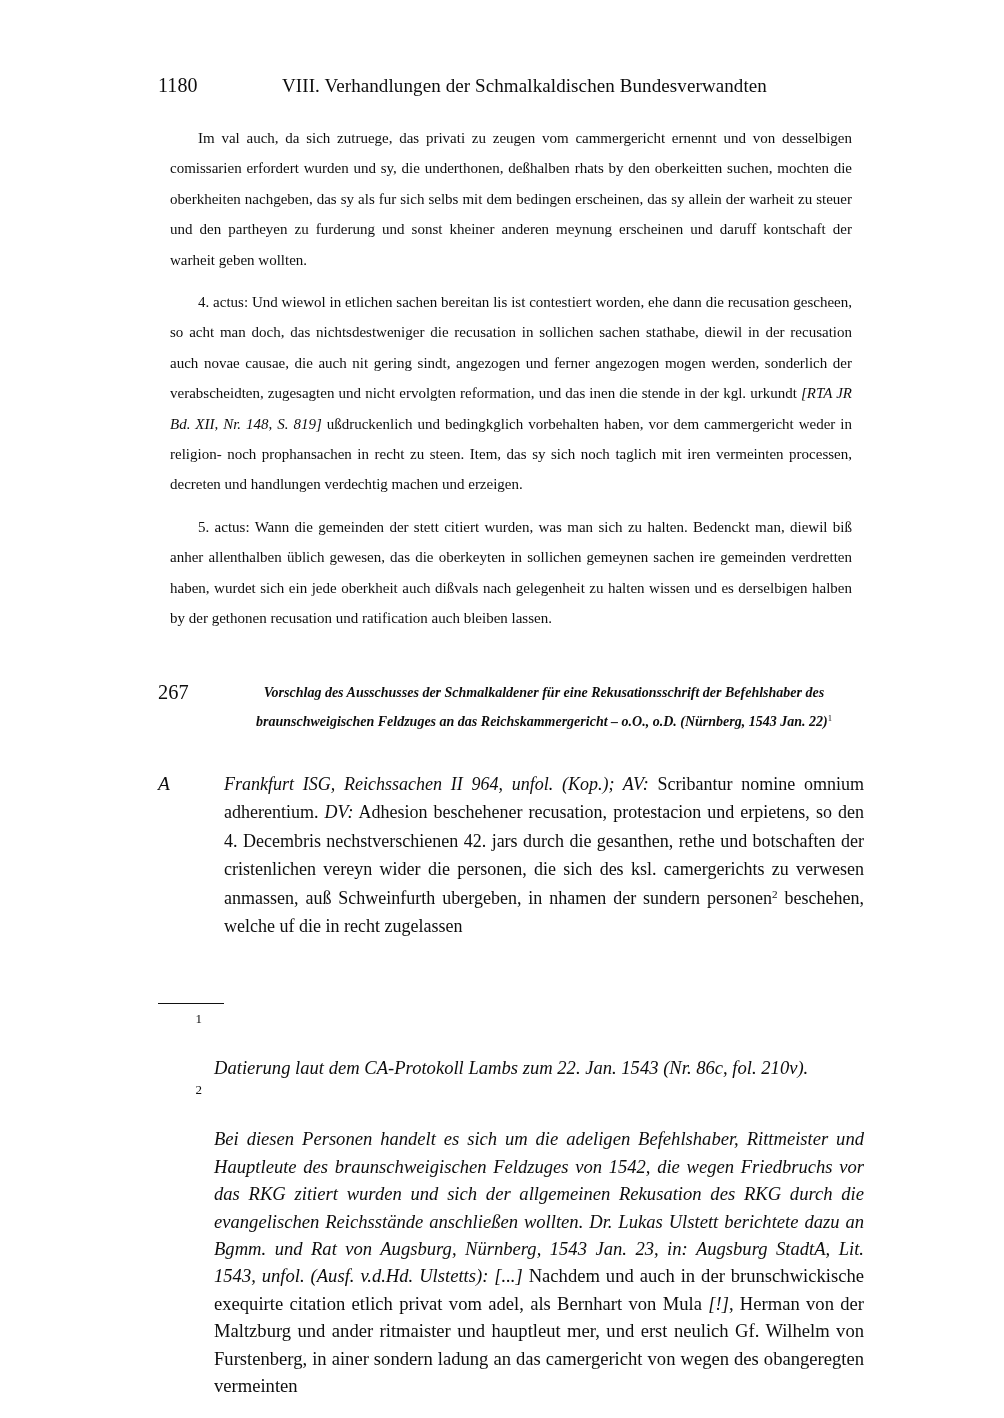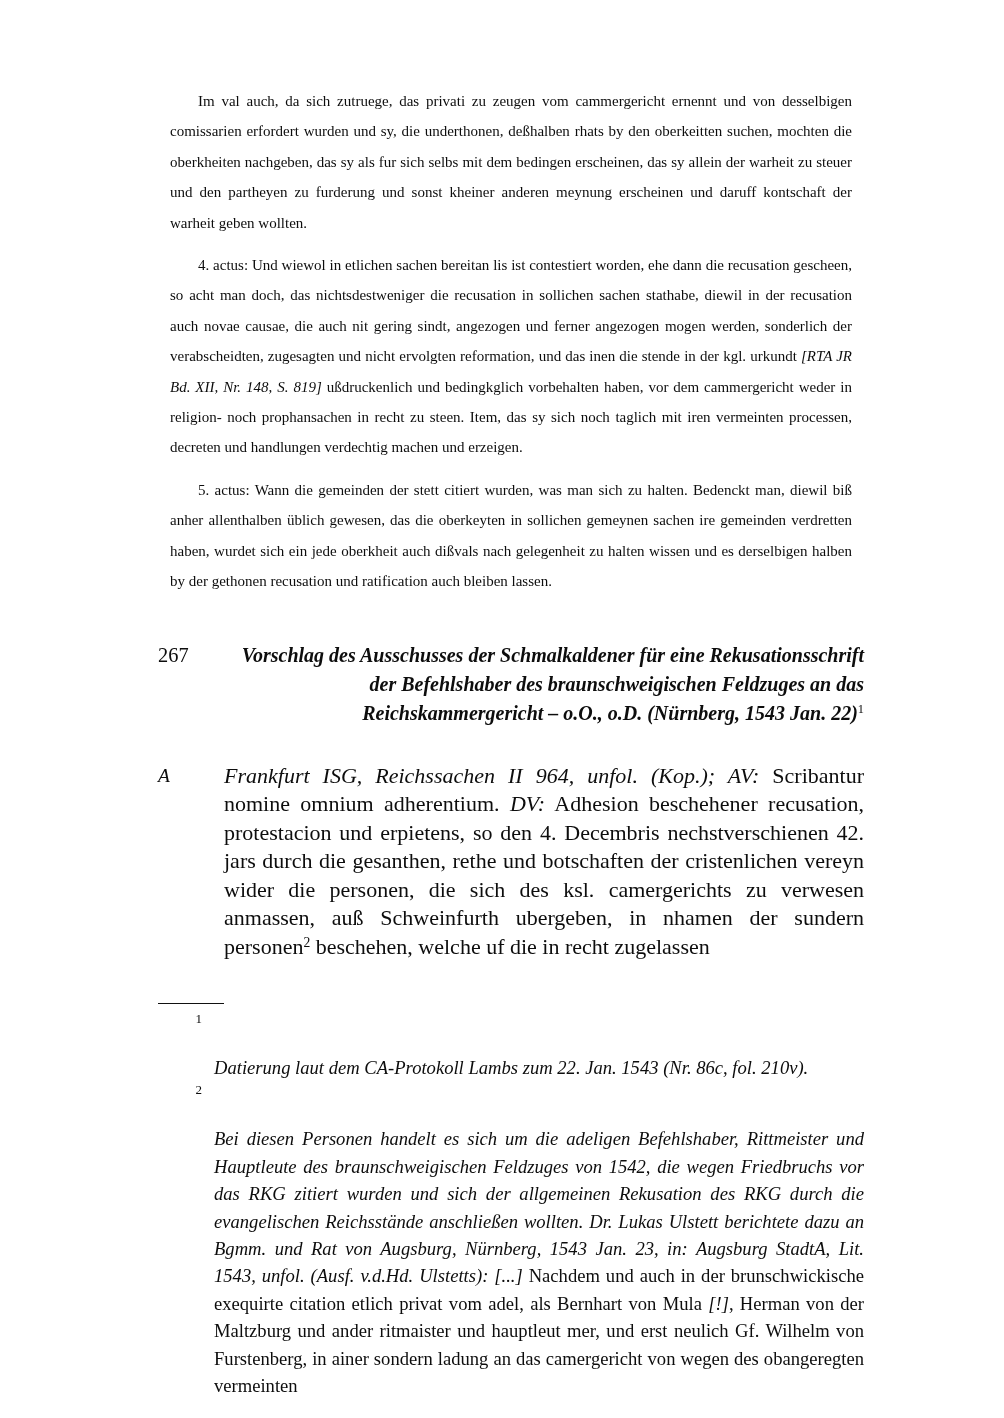--- a/index.html
+++ b/index.html
@@ -72,23 +72,23 @@
   .section-heading .secnum {
     flex: 0 0 66px;
     width: 66px;
     font-size: 20.4px;
     line-height: 29px;
   }
   .section-heading .sectitle {
     flex: 1 1 auto;
     font-style: italic;
     font-weight: bold;
-    font-size: 20px;
+    font-size: 14px;
     line-height: 29px;
-    text-align: right;
+    text-align: center;
   }
   sup {
     font-size: 0.62em;
     vertical-align: 0.55em;
     line-height: 0;
     font-style: normal;
     font-weight: normal;
   }
 
   
@@ -98,21 +98,21 @@
   }
   .source-block .siglum {
     flex: 0 0 66px;
     width: 66px;
     font-style: italic;
     font-size: 19.4px;
     line-height: 28.6px;
   }
   .source-block .source-text {
     flex: 1 1 auto;
-    font-size: 22px;
+    font-size: 18px;
     line-height: 28.6px;
     text-align: justify;
   }
   .source-block .source-text i {
     font-style: italic;
   }
 
   
   .footnotes {
     position: absolute;
@@ -152,20 +152,24 @@
     font-style: normal;
   }
 </style>
 </head>
 <body>
 
 <div class="page">
 
   <div class="content">
 
+    <div class="running-head">
+      <span class="folio">1180</span>
+      <span class="head-title">VIII. Verhandlungen der Schmalkaldischen Bundesverwandten</span>
+    </div>
 
     <p class="para"><span class="roman" style="font-style: normal;">Im val auch, da sich zutruege, das privati zu zeugen vom cammergericht ernennt und von desselbigen comissarien erfordert wurden und sy, die underthonen, deßhalben rhats by den oberkeitten suchen, mochten die oberkheiten nachgeben, das sy als fur sich selbs mit dem bedingen erscheinen, das sy allein der warheit zu steuer und den partheyen zu furderung und sonst kheiner anderen meynung erscheinen und daruff kontschaft der warheit geben wollten.</span></p>
     <p class="para"><span class="roman" style="font-style: normal;">4. actus: Und wiewol in etlichen sachen bereitan lis ist contestiert worden, ehe dann die recusation gescheen, so acht man doch, das nichtsdestweniger die recusation in sollichen sachen stathabe, diewil in der recusation auch novae causae, die auch nit gering sindt, angezogen und ferner angezogen mogen werden, sonderlich der verabscheidten, zugesagten und nicht ervolgten reformation, und das inen die stende in der kgl. urkundt </span><i>[RTA JR Bd. XII, Nr. 148, S. 819]</i><span class="roman" style="font-style: normal;"> ußdruckenlich und bedingkglich vorbehalten haben, vor dem cammergericht weder in religion- noch prophansachen in recht zu steen. Item, das sy sich noch taglich mit iren vermeinten processen, decreten und handlungen verdechtig machen und erzeigen.</span></p>
     <p class="para"><span class="roman" style="font-style: normal;">5. actus: Wann die gemeinden der stett citiert wurden, was man sich zu halten. Bedenckt man, diewil biß anher allenthalben üblich gewesen, das die oberkeyten in sollichen gemeynen sachen ire gemeinden verdretten haben, wurdet sich ein jede oberkheit auch dißvals nach gelegenheit zu halten wissen und es derselbigen halben by der gethonen recusation und ratification auch bleiben lassen.</span></p>
 
     <div class="section-heading">
       <span class="secnum">267</span>
       <span class="sectitle"><span style="font-style: italic; font-weight: bold;">Vorschlag des Ausschusses der Schmalkaldener für eine Rekusationsschrift der Befehlshaber des braunschweigischen Feldzuges an das Reichskammergericht – o.O., o.D. (Nürnberg, 1543 Jan. 22)</span><sup>1</sup></span>
     </div>
 

